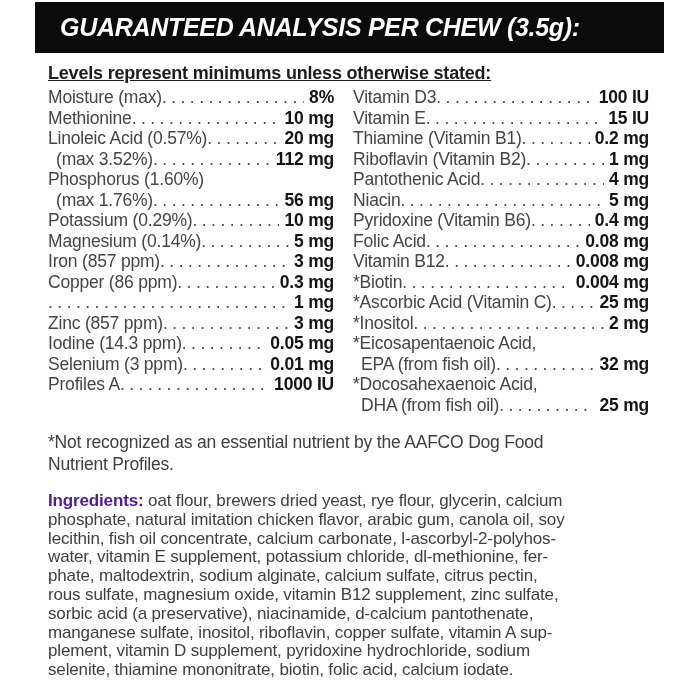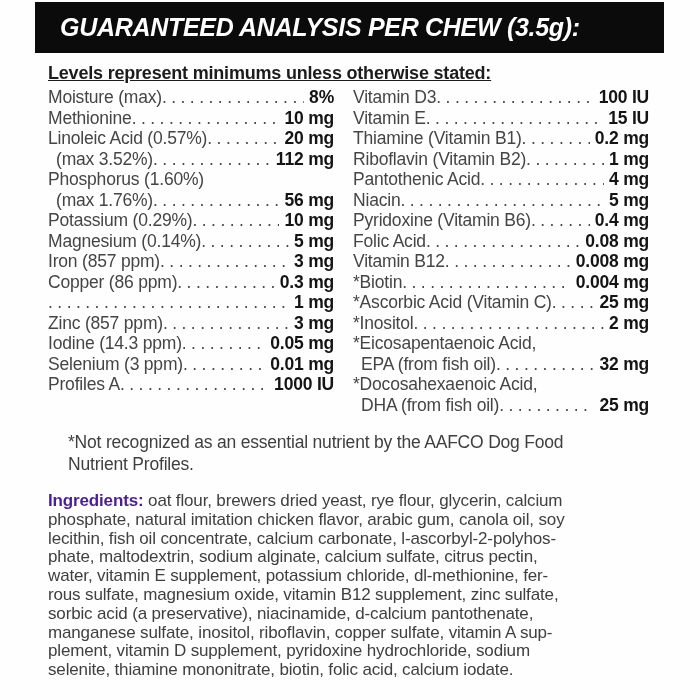--- a/index.html
+++ b/index.html
@@ -38,21 +38,21 @@
   .row.indent { padding-left: 8px; }
   .nm  { white-space: nowrap; }
   .dots{ flex: 1 1 auto; overflow: hidden; white-space: nowrap; color: #4a4a4a; }
   .dots::before { content: " . . . . . . . . . . . . . . . . . . . . . . . . . . . . . . . . . . . . . . ."; }
   .val { white-space: nowrap; font-weight: bold; color: #141414; padding-left: 5px; }
 
   .footnote {
     position: absolute; left: 48px; top: 431px; width: 610px;
     font-size: 17.5px; line-height: 22px; color: #3f3f3f; letter-spacing: -0.2px;
   }
-  .footnote .line { white-space: nowrap; margin-left: 20px; }
+  .footnote .line { white-space: nowrap; }
 
   .ingredients {
     position: absolute; left: 48px; top: 492px; width: 622px;
     font-size: 17px; line-height: 18.8px; color: #3f3f3f; letter-spacing: -0.15px;
   }
   .ingredients .line { white-space: nowrap; }
   .ingredients strong { color: #4c1d95; }
 </style>
 </head>
 <body>
@@ -222,22 +222,22 @@
 
   <div class="footnote" id="footnote">
       <div class="line">*Not recognized as an essential nutrient by the AAFCO Dog Food</div>
       <div class="line">Nutrient Profiles.</div>
     </div>
 
   <div class="ingredients" id="ingredients">
       <div class="line"><strong>Ingredients:</strong> oat flour, brewers dried yeast, rye flour, glycerin, calcium</div>
       <div class="line">phosphate, natural imitation chicken flavor, arabic gum, canola oil, soy</div>
       <div class="line">lecithin, fish oil concentrate, calcium carbonate, l-ascorbyl-2-polyhos-</div>
+      <div class="line">water, vitamin E supplement, potassium chloride, dl-methionine, fer-</div>
       <div class="line">phate, maltodextrin, sodium alginate, calcium sulfate, citrus pectin,</div>
-      <div class="line">water, vitamin E supplement, potassium chloride, dl-methionine, fer-</div>
       <div class="line">rous sulfate, magnesium oxide, vitamin B12 supplement, zinc sulfate,</div>
       <div class="line">sorbic acid (a preservative), niacinamide, d-calcium pantothenate,</div>
       <div class="line">manganese sulfate, inositol, riboflavin, copper sulfate, vitamin A sup-</div>
       <div class="line">plement, vitamin D supplement, pyridoxine hydrochloride, sodium</div>
       <div class="line">selenite, thiamine mononitrate, biotin, folic acid, calcium iodate.</div>
     </div>
 
 </div>
 
 </body></html>

